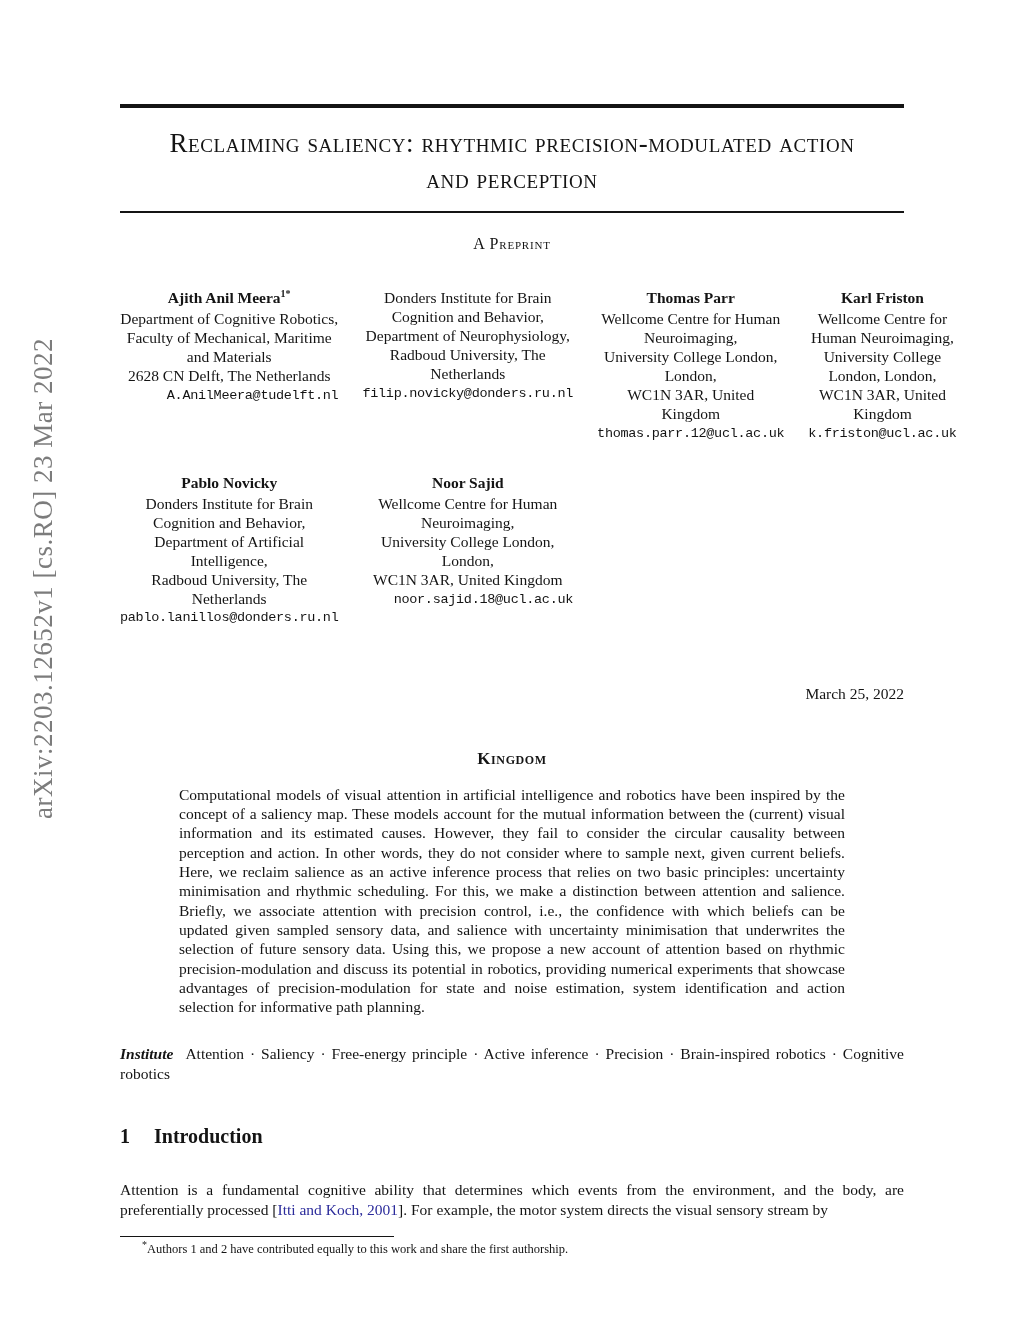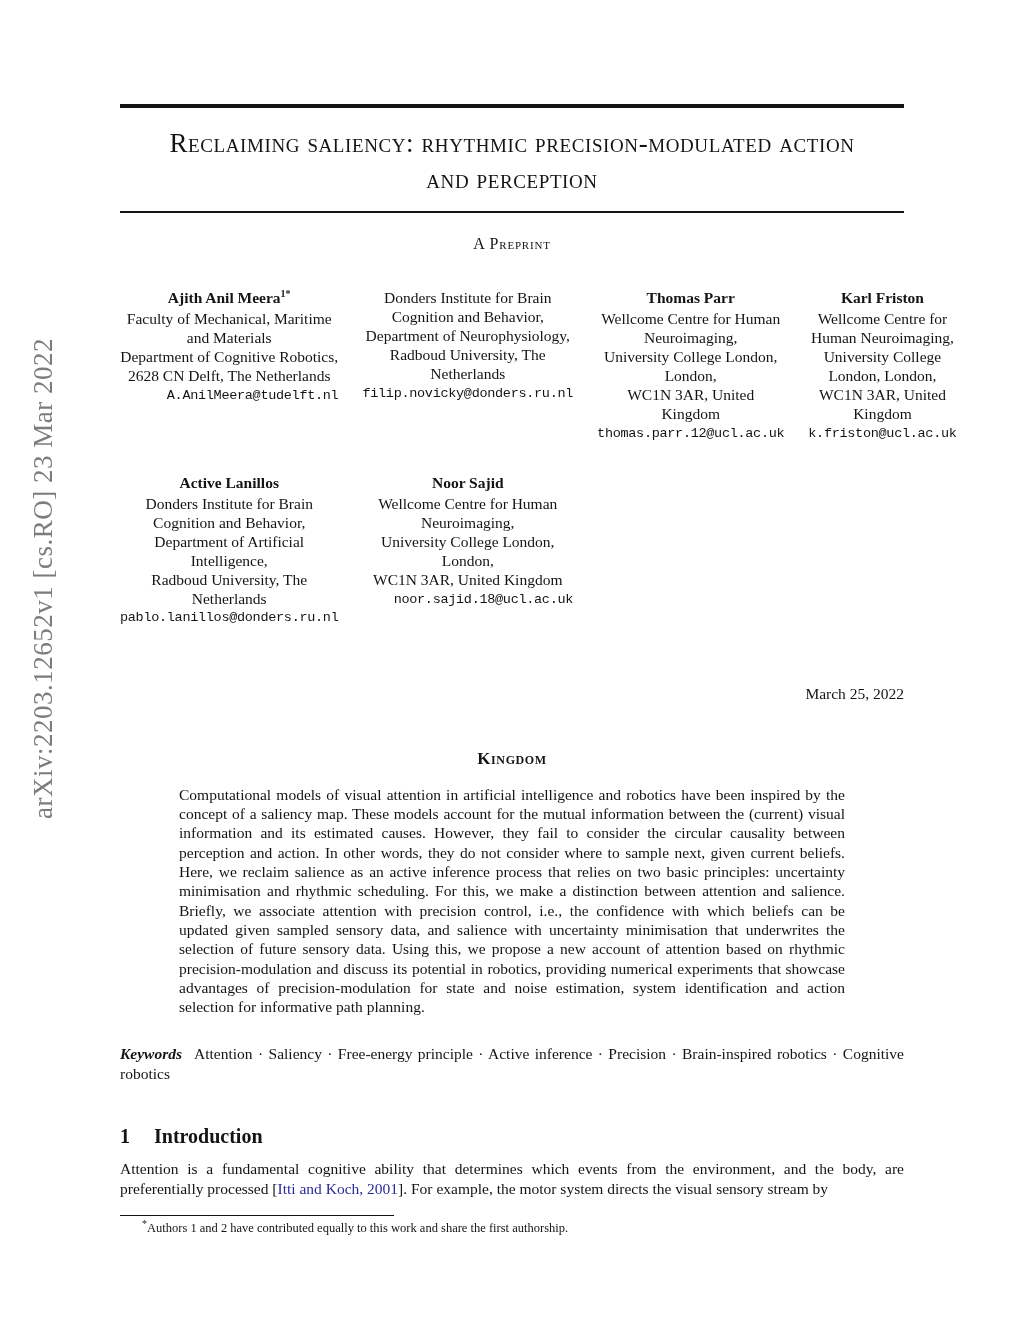--- a/index.html
+++ b/index.html
@@ -77,21 +77,21 @@
     font-size: 15.5px;
     line-height: 1.25;
     text-align: justify;
   }
   .keywords .kw-label { font-weight: bold; font-style: italic; margin-right: 12px; }
 
   .section-heading { margin-top: 42px; font-size: 20px; font-weight: bold; }
   .section-heading .sec-num { margin-right: 24px; }
 
   .intro-text {
-    margin-top: 11px;
+    margin-top: 32px;
     font-size: 15.5px;
     line-height: 1.28;
     text-align: justify;
   }
   .citation { color: #2b2b9b; text-decoration: none; cursor: pointer; }
 
   .footnote-rule {
     margin-top: 16px;
     width: 274px;
     border: none;
@@ -126,22 +126,22 @@
 
   <hr class="rule-mid">
 
   <div class="preprint">A Preprint</div>
 
   <div class="authors">
 
     <div class="author">
       <div class="name"><span>Ajith Anil Meera</span><sup>1*</sup></div>
       <div>
+          <div>Department of Cognitive Robotics,</div>
           <div>Faculty of Mechanical, Maritime and Materials</div>
-          <div>Department of Cognitive Robotics,</div>
           <div>2628 CN Delft, The Netherlands</div>
         </div>
       <div class="email">A.AnilMeera@tudelft.nl</div>
     </div>
 
     <div class="author">
       <div>
           <div>Donders Institute for Brain Cognition and Behavior,</div>
           <div>Department of Neurophysiology,</div>
           <div>Radboud University, The Netherlands</div>
@@ -163,21 +163,21 @@
       <div class="name"><span>Karl Friston</span><sup></sup></div>
       <div>
           <div>Wellcome Centre for Human Neuroimaging,</div>
           <div>University College London, London,</div>
           <div>WC1N 3AR, United Kingdom</div>
         </div>
       <div class="email">k.friston@ucl.ac.uk</div>
     </div>
 
     <div class="author">
-      <div class="name"><span>Active Lanillos</span><sup></sup></div>
+      <div class="name"><span>Pablo Novicky</span><sup></sup></div>
       <div>
           <div>Donders Institute for Brain Cognition and Behavior,</div>
           <div>Department of Artificial Intelligence,</div>
           <div>Radboud University, The Netherlands</div>
         </div>
       <div class="email">pablo.lanillos@donders.ru.nl</div>
     </div>
 
     <div class="author">
       <div class="name"><span>Noor Sajid</span><sup></sup></div>
@@ -190,21 +190,21 @@
     </div>
 
   </div>
 
   <div class="date">March 25, 2022</div>
 
   <div class="abstract-heading">Kingdom</div>
 
   <p class="abstract-text">Computational models of visual attention in artificial intelligence and robotics have been inspired by the concept of a saliency map. These models account for the mutual information between the (current) visual information and its estimated causes. However, they fail to consider the circular causality between perception and action. In other words, they do not consider where to sample next, given current beliefs. Here, we reclaim salience as an active inference process that relies on two basic principles: uncertainty minimisation and rhythmic scheduling. For this, we make a distinction between attention and salience. Briefly, we associate attention with precision control, i.e., the confidence with which beliefs can be updated given sampled sensory data, and salience with uncertainty minimisation that underwrites the selection of future sensory data. Using this, we propose a new account of attention based on rhythmic precision-modulation and discuss its potential in robotics, providing numerical experiments that showcase advantages of precision-modulation for state and noise estimation, system identification and action selection for informative path planning.</p>
 
-  <p class="keywords"><span class="kw-label">Keywords</span><span>Attention · Saliency · Free-energy principle · Active inference · Precision · Brain-inspired robotics · Cognitive robotics</span></p>
+  <p class="keywords"><span class="kw-label">Institute</span><span>Attention · Saliency · Free-energy principle · Active inference · Precision · Brain-inspired robotics · Cognitive robotics</span></p>
 
   <h2 class="section-heading"><span class="sec-num">1</span><span>Introduction</span></h2>
 
   <p class="intro-text"><span>Attention is a fundamental cognitive ability that determines which events from the environment, and the body, are preferentially processed [</span><a class="citation">Itti and Koch, 2001</a><span>]. For example, the motor system directs the visual sensory stream by</span></p>
 
   <hr class="footnote-rule">
 
   <p class="footnote"><sup>*</sup><span>Authors 1 and 2 have contributed equally to this work and share the first authorship.</span></p>
 
 </div>

